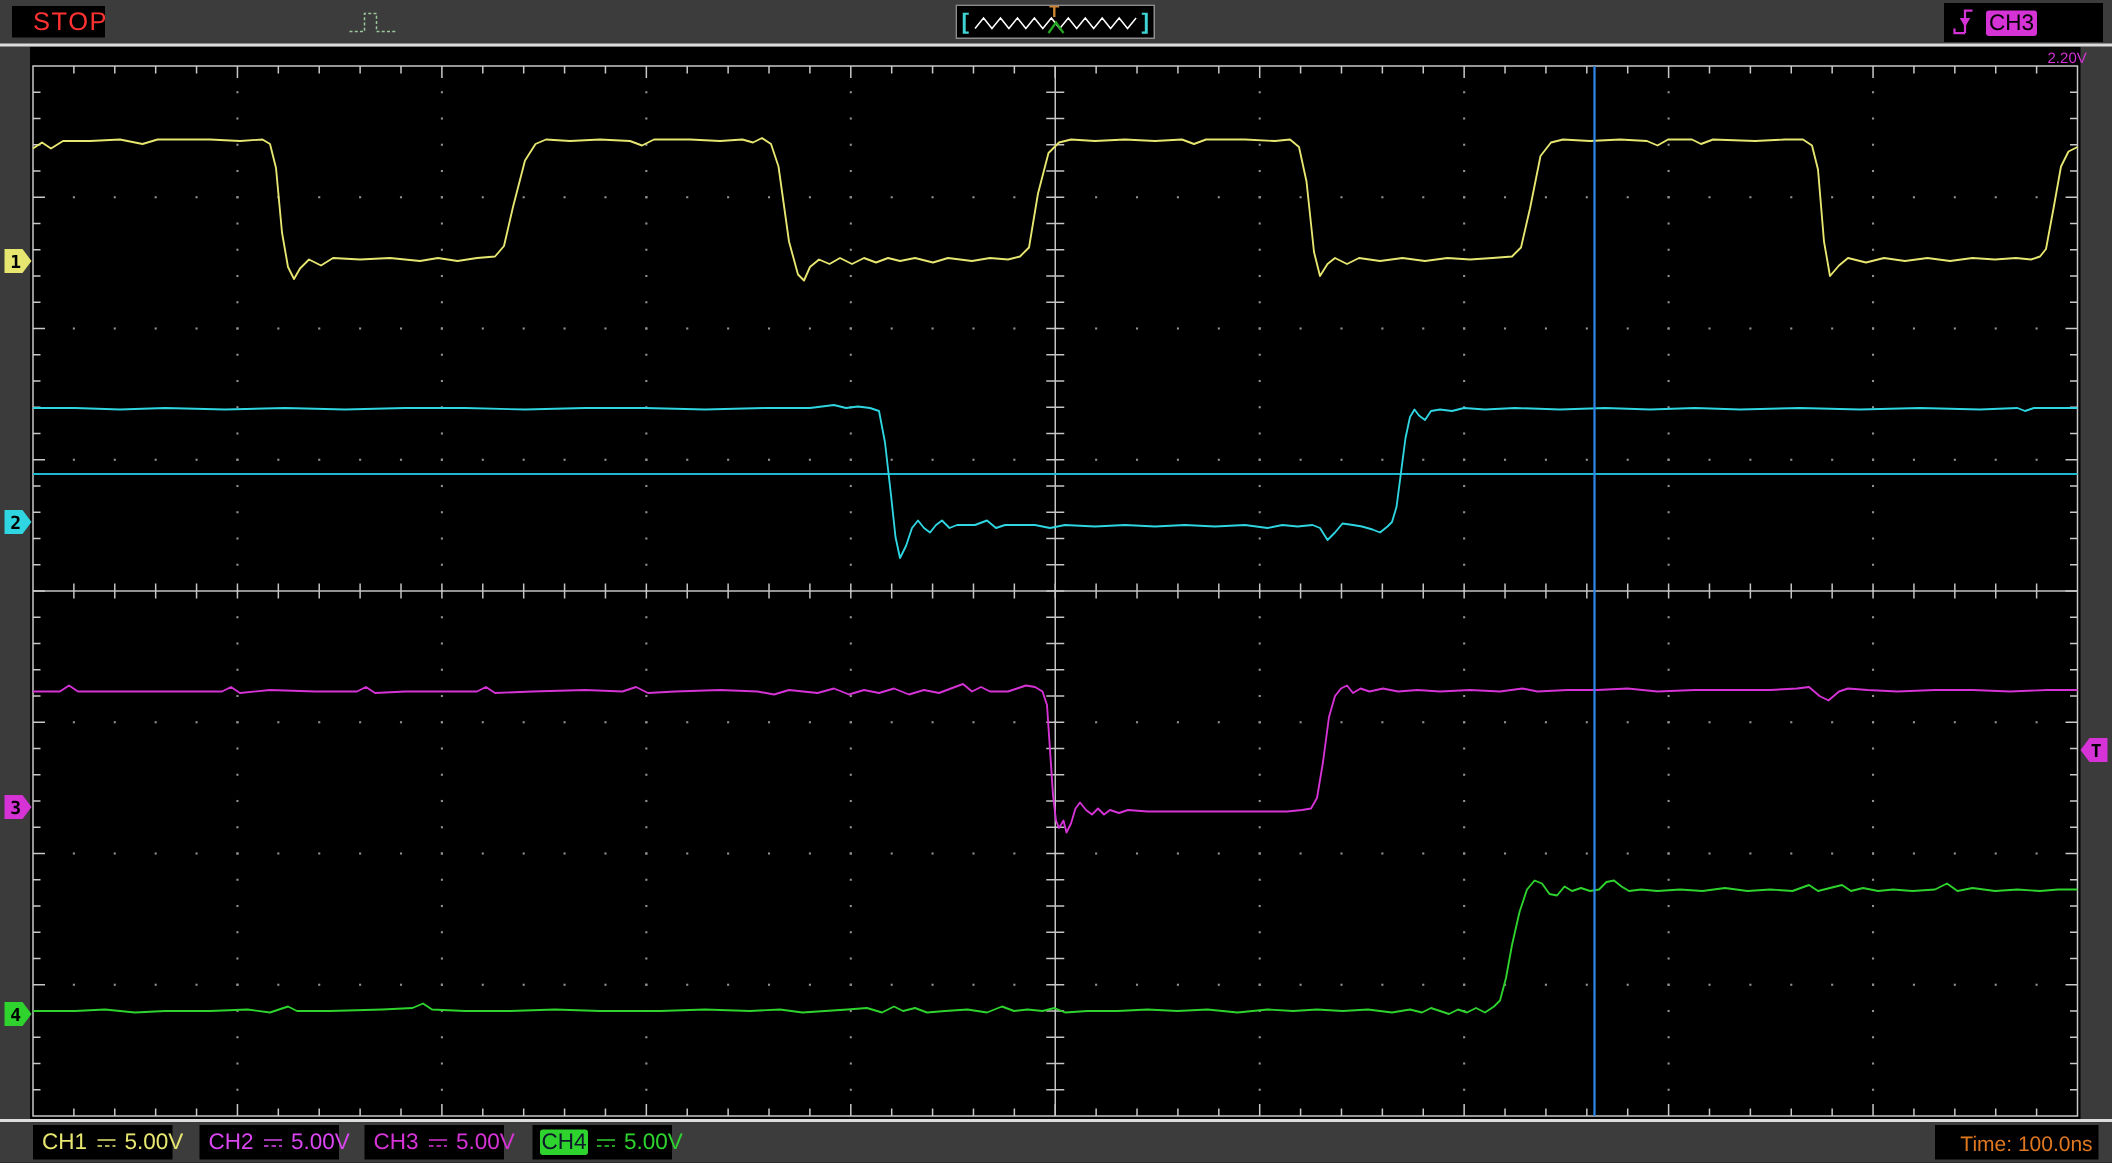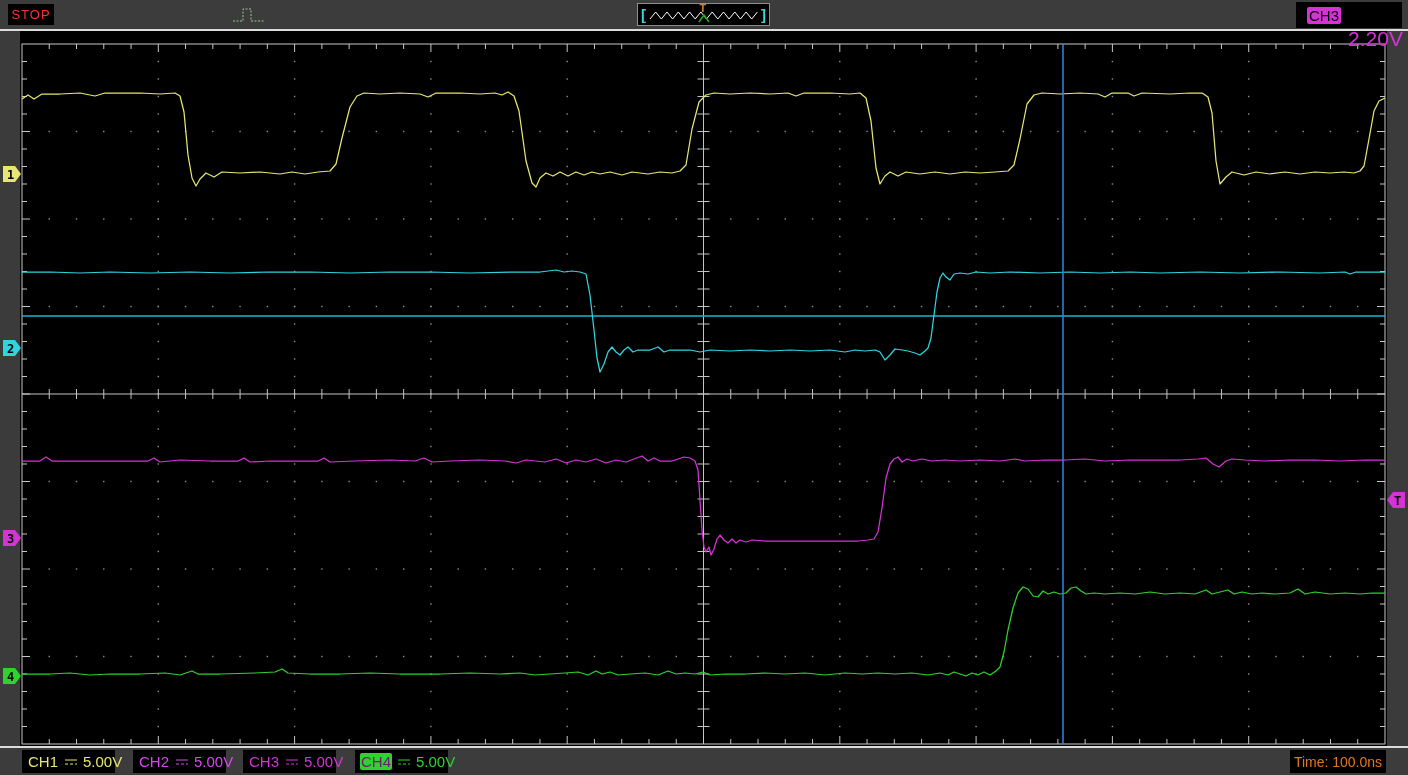--- a/index.html
+++ b/index.html
@@ -10,21 +10,21 @@
   }
   #scope-svg{position:absolute;left:0;top:0;z-index:0;}
   
   .topbar{
     position:absolute;left:0;top:0;width:1408px;height:29px;
     background:#3c3c3c;border-bottom:2px solid #dcdcdc;z-index:2;
   }
   .stop-box{
     position:absolute;left:8px;top:4px;width:46px;height:21px;
     background:#000;display:flex;align-items:center;justify-content:center;
-    font-size:13px;letter-spacing:1px;
+    font-size:17px;letter-spacing:1px;padding-left:16px;
   }
   .pulse-icon-wrap{position:absolute;left:232px;top:5px;}
   .hpos-box{
     position:absolute;left:637px;top:3px;width:133px;height:23px;
     background:#000;border:1px solid #8d8d8d;box-sizing:border-box;
   }
   .hpos-bracket{
     position:absolute;top:2px;font-size:15px;font-weight:bold;line-height:18px;
   }
   .hpos-bracket.left{left:3px;}
@@ -35,37 +35,37 @@
   }
   .hpos-zigzag{position:absolute;left:10px;top:0px;}
   .trig-readout{
     position:absolute;left:1296px;top:2px;width:106px;height:26px;
     background:#000;display:flex;align-items:center;gap:7px;padding-left:4px;
     box-sizing:border-box;
   }
   .trig-src-badge{
     font-size:15px;color:#000;padding:0 2px;line-height:17px;border-radius:2px;
   }
-  .trig-level{font-size:21px;margin-top:48px;}
+  .trig-level{font-size:10px;margin-top:48px;}
   
   .bottombar{
     position:absolute;left:0;top:746px;width:1408px;height:29px;
     background:#3c3c3c;border-top:2px solid #dcdcdc;box-sizing:content-box;z-index:2;
   }
   .ch-box{
     position:absolute;top:2px;height:23px;width:93px;background:#000;
     display:flex;align-items:center;gap:5px;padding-left:5px;box-sizing:border-box;
     font-size:15px;
     justify-content:space-between;
   }
   .ch-label{line-height:17px;padding:0 1px;border-radius:2px;}
   .coupling-icon{flex:0 0 auto;}
   .time-box{
     position:absolute;left:1290px;top:2px;width:96px;height:23px;background:#000;
-    display:flex;align-items:center;justify-content:center;font-size:14px;
+    display:flex;align-items:center;justify-content:center;font-size:14px;padding-left:13px;
   }
 </style>
 </head>
 <body>
 
 <svg id="scope-svg" width="1408" height="775">
     <rect x="20" y="31" width="1367" height="715" fill="#000000"></rect>
     <g>
       <rect x="157.60000000000002" y="60.8" width="1.4" height="1.4" fill="#8f8f8f"></rect>
       <rect x="157.60000000000002" y="78.3" width="1.4" height="1.4" fill="#8f8f8f"></rect>
@@ -1019,21 +1019,21 @@
   </div>
   <div class="ch-box" style="left: 243px; color: rgb(214, 51, 214);">
     <span class="ch-label">CH3</span>
     <svg class="coupling-icon" width="14" height="10">
       <line x1="1" y1="3" x2="13" y2="3" stroke="currentColor" stroke-width="1"></line>
       <line x1="1" y1="7" x2="13" y2="7" stroke="currentColor" stroke-width="1" stroke-dasharray="3,2"></line>
     </svg>
     <span class="ch-scale">5.00V</span>
   </div>
   <div class="ch-box" style="left: 355px; color: rgb(46, 211, 46);">
-    <span class="ch-label" style="background: rgb(46, 211, 46); color: #701a75;">CH4</span>
+    <span class="ch-label" style="background: rgb(46, 211, 46); color: #0f172a;">CH4</span>
     <svg class="coupling-icon" width="14" height="10">
       <line x1="1" y1="3" x2="13" y2="3" stroke="currentColor" stroke-width="1"></line>
       <line x1="1" y1="7" x2="13" y2="7" stroke="currentColor" stroke-width="1" stroke-dasharray="3,2"></line>
     </svg>
     <span class="ch-scale">5.00V</span>
   </div>
   <div class="time-box">
     <span id="time-text" style="color: rgb(224, 120, 32);">Time: 100.0ns</span>
   </div>
 </div>

